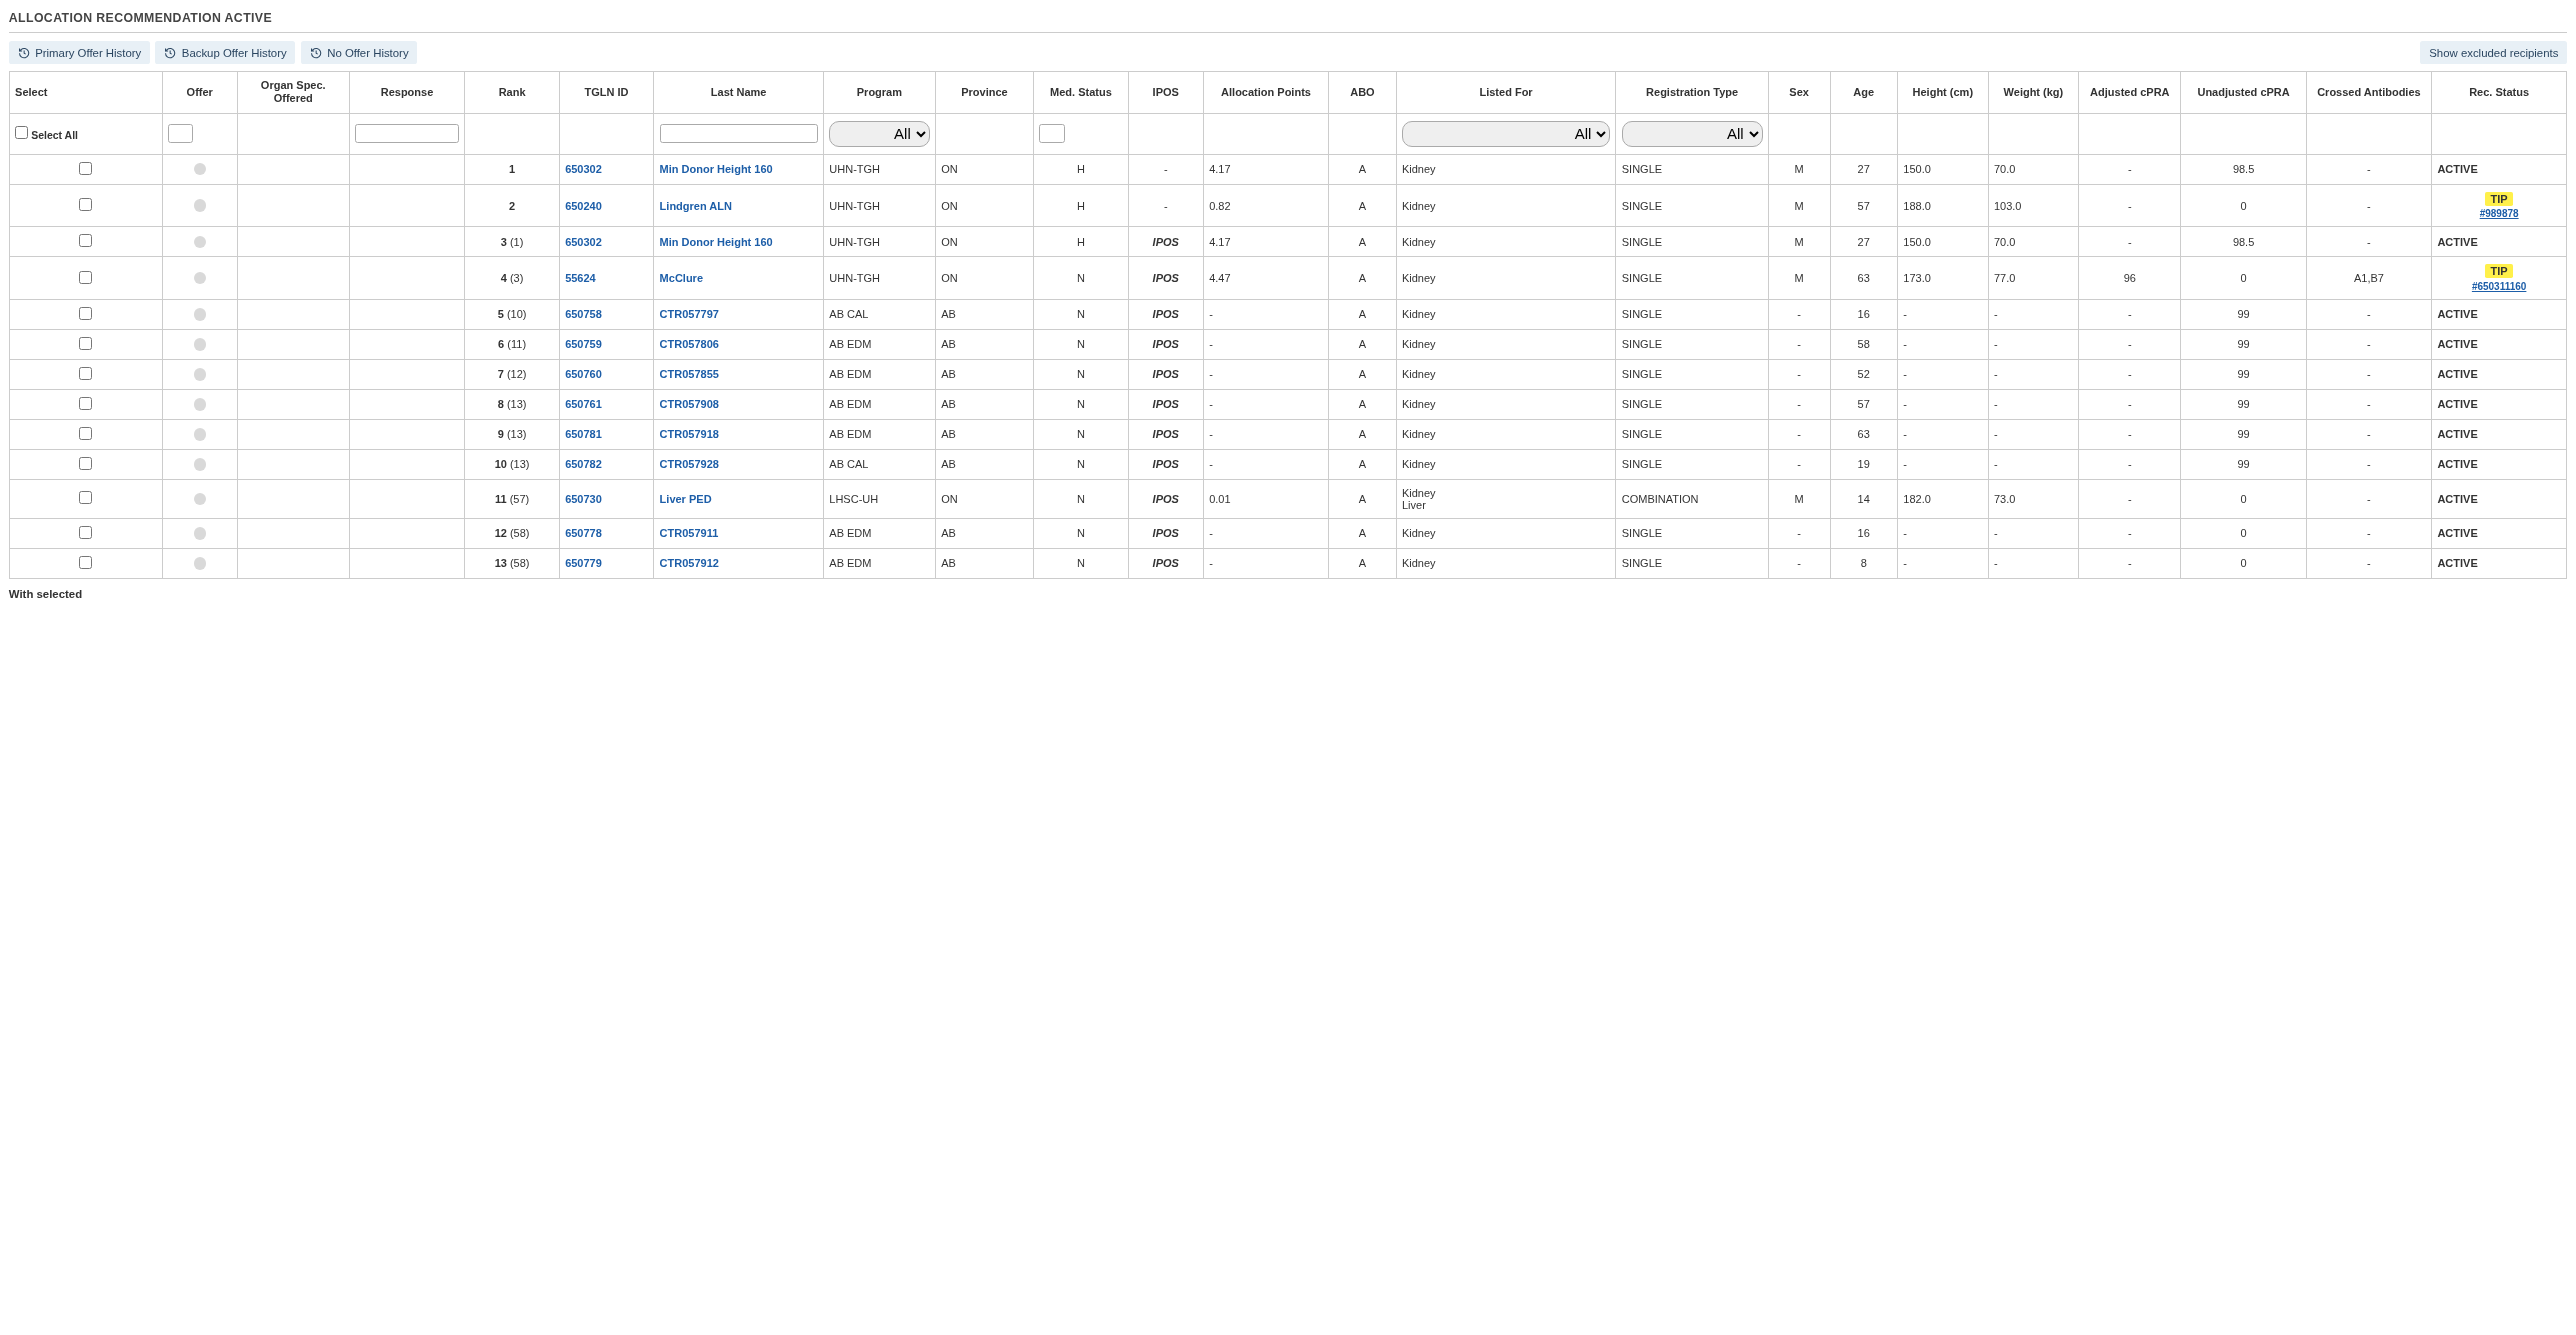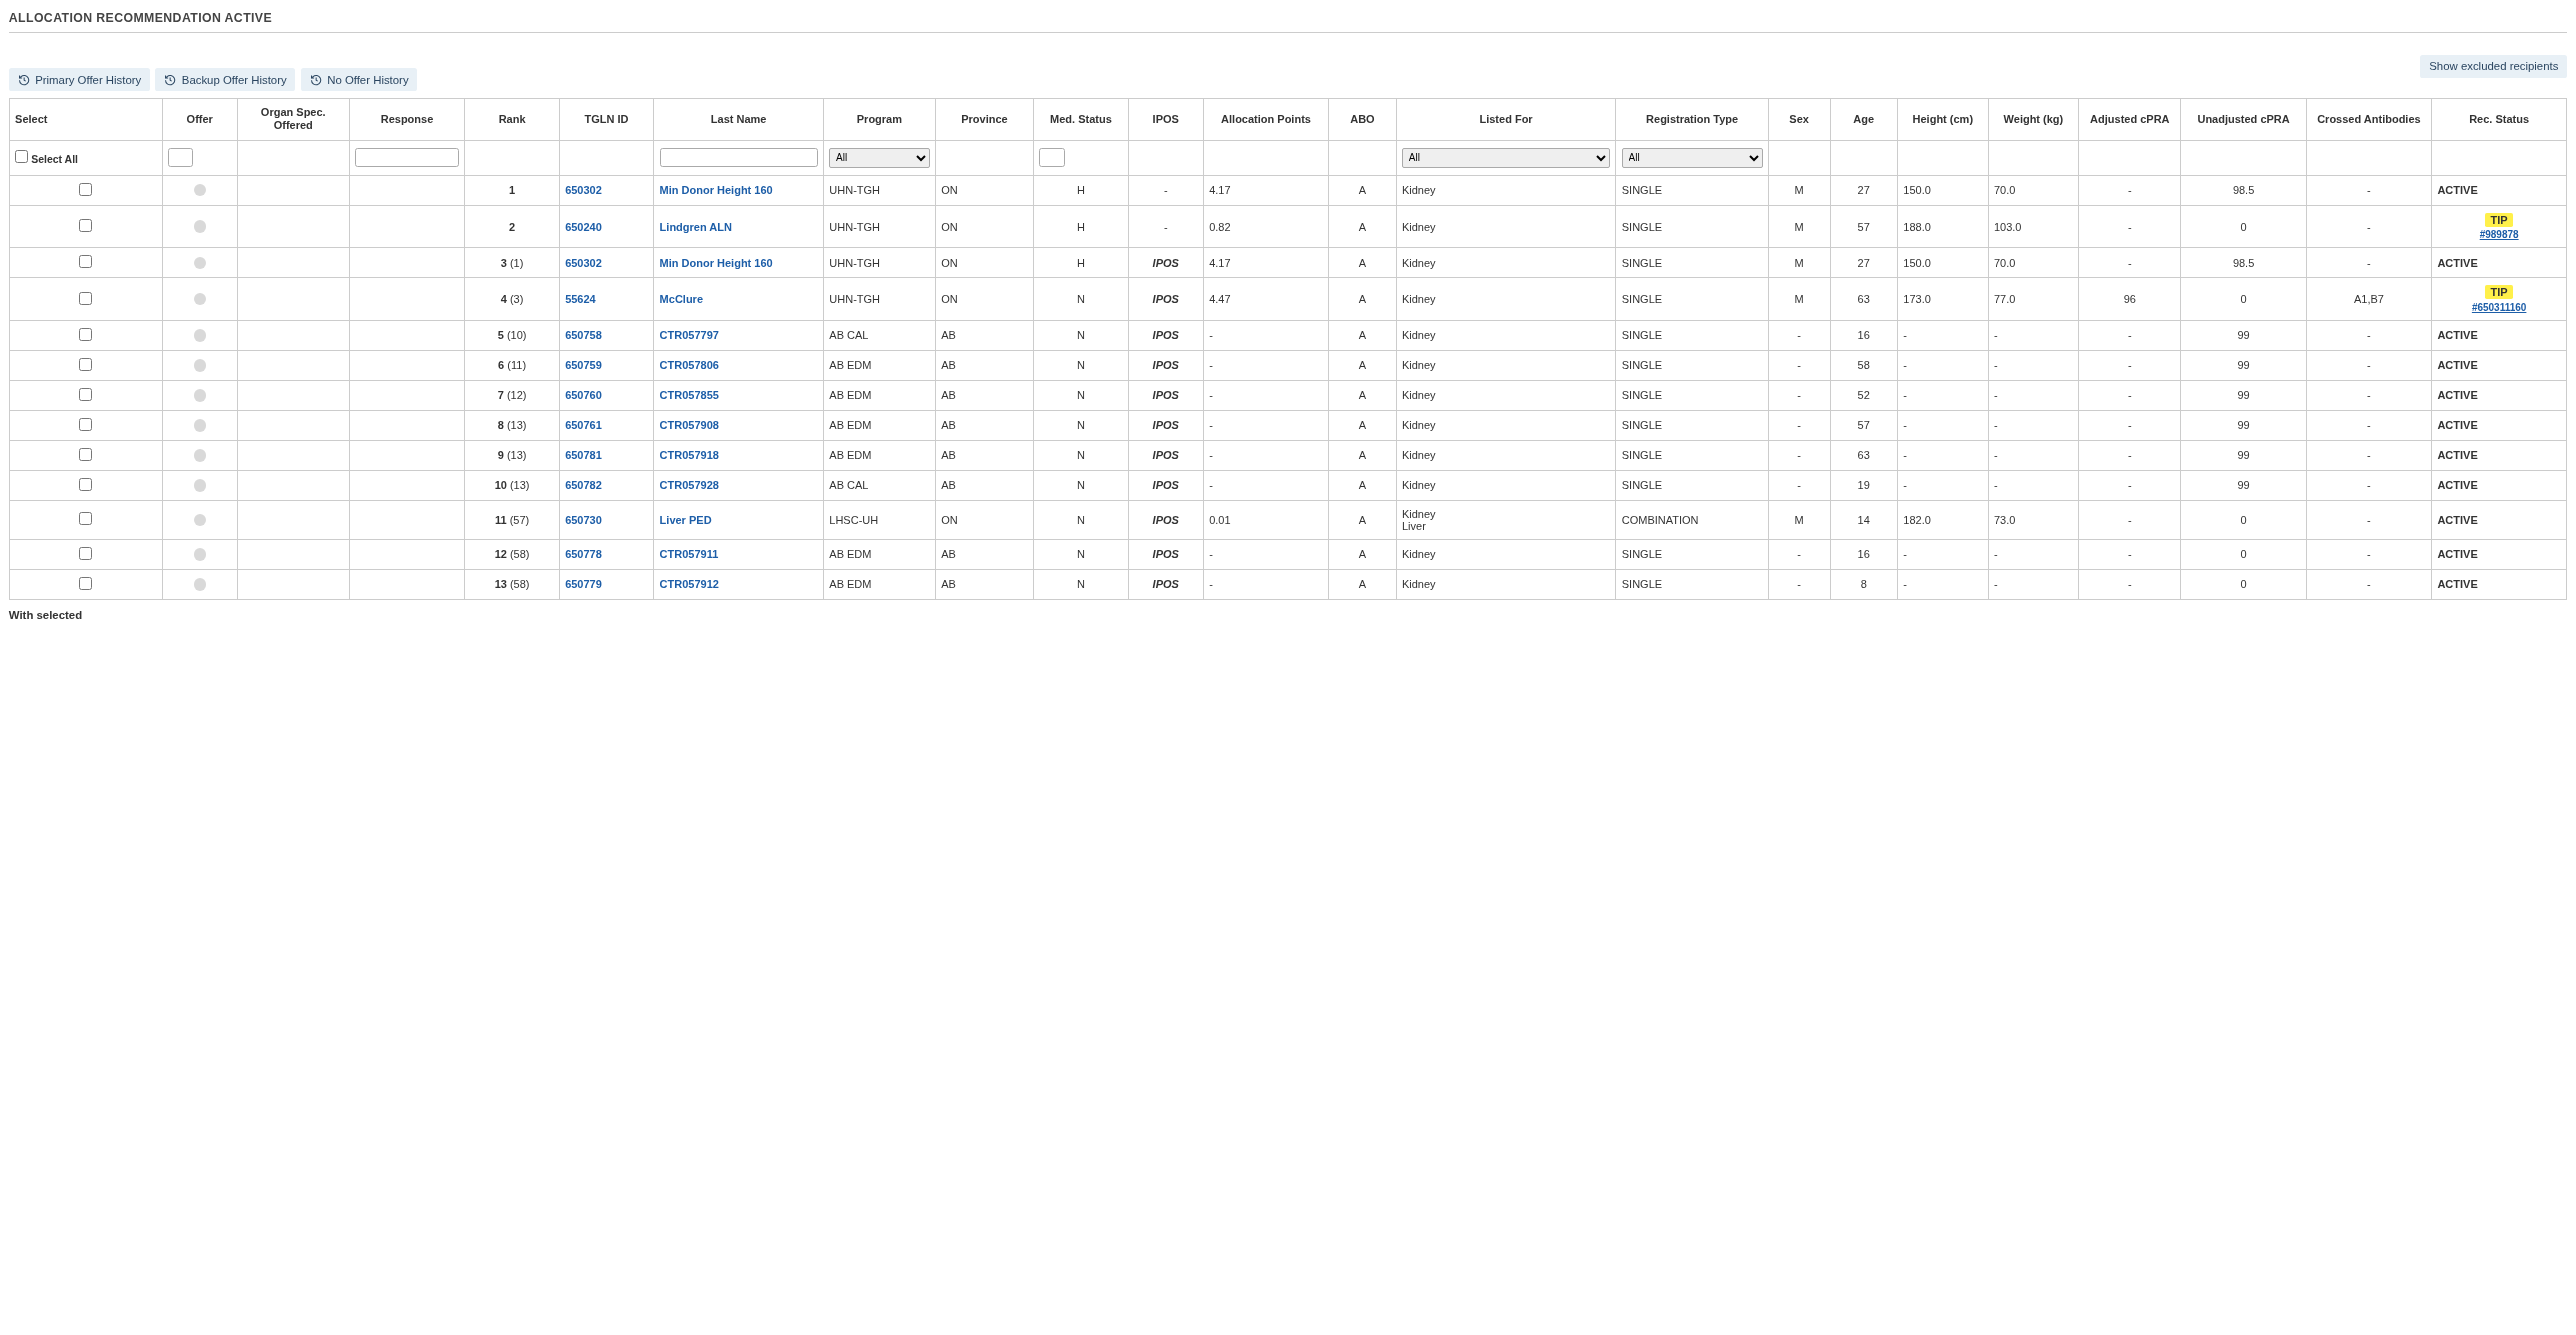--- a/index.html
+++ b/index.html
@@ -1,31 +1,31 @@
 <!DOCTYPE html>
 <html style="font-size:14px"><head>
 <meta charset="utf-8">
 <style>
 * { box-sizing: border-box; margin: 0; padding: 0; }
 body { font-family: "Segoe UI", Arial, sans-serif; font-size: 11.4px; color: #333; background: #fff; padding: 7px 8.8px; }
 .page-title { font-size: 12.3px; font-weight: 700; color: #444; letter-spacing: 0.4px; padding: 3.5px 0 7px; border-bottom: 0.9px solid #ccc; }
 .toolbar { display: flex; align-items: center; justify-content: space-between; padding: 8.8px 0 7px; }
-.toolbar-left { display: flex; gap: 5.3px; margin-top: 27px; }
+.toolbar-left { display: flex; gap: 5.3px; }
 .hist-btn { background: #e8f0f6; color: #2a4560; border: none; padding: 5.3px 8.8px; border-radius: 2.6px; font-size: 11.4px; display: inline-flex; align-items: center; gap: 5.3px; cursor: pointer; }
 .hist-btn svg { width: 12.3px; height: 12.3px; }
 .show-btn { background: #e8f0f6; color: #2a4560; border: none; padding: 5.3px 8.8px; border-radius: 2.6px; font-size: 11.4px; cursor: pointer; }
 
 .table-wrap { border-left: 0.9px solid #ccc; border-top: 0.9px solid #ccc; }
 table { border-collapse: collapse; width: 100%; table-layout: fixed; }
 th, td { border-right: 0.9px solid #ccc; border-bottom: 0.9px solid #ccc; padding: 7px 5.3px; vertical-align: middle; font-size: 11px; }
 th { font-weight: 700; text-align: center; background: #fff; line-height: 1.2; }
 td { text-align: left; }
 tr.filter-row td { background: #fff; }
 tr.filter-row input[type=text] { width: 100%; border: 0.9px solid #aaa; border-radius: 2.6px; padding: 2.6px 3.5px; font-size: 10.5px; }
-tr.filter-row select { width: 100%; border: 0.9px solid #aaa; border-radius: 2px; padding: 2.6px 1.8px; font-size: 10px; }
+tr.filter-row select { width: 100%; border: 0.9px solid #aaa; border-radius: 10px; padding: 2.6px 1.8px; font-size: 15px; text-align: right; }
 
 .col-select { width: 79px; }
 .col-offer { width: 39px; }
 .col-organ { width: 58px; }
 .col-response { width: 60px; }
 .col-rank { width: 49px; text-align:center;}
 .col-tgln { width: 49px; }
 .col-lname { width: 88px; }
 .col-program { width: 58px; }
 .col-province { width: 51px; }

